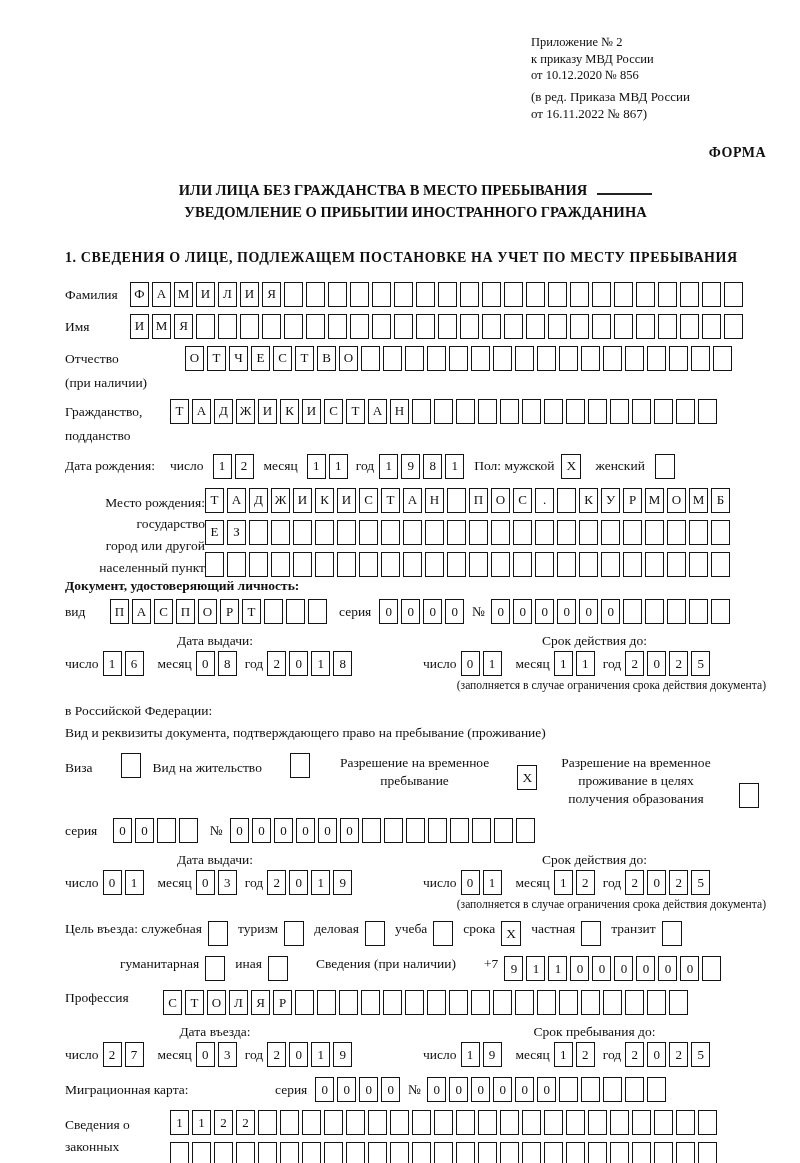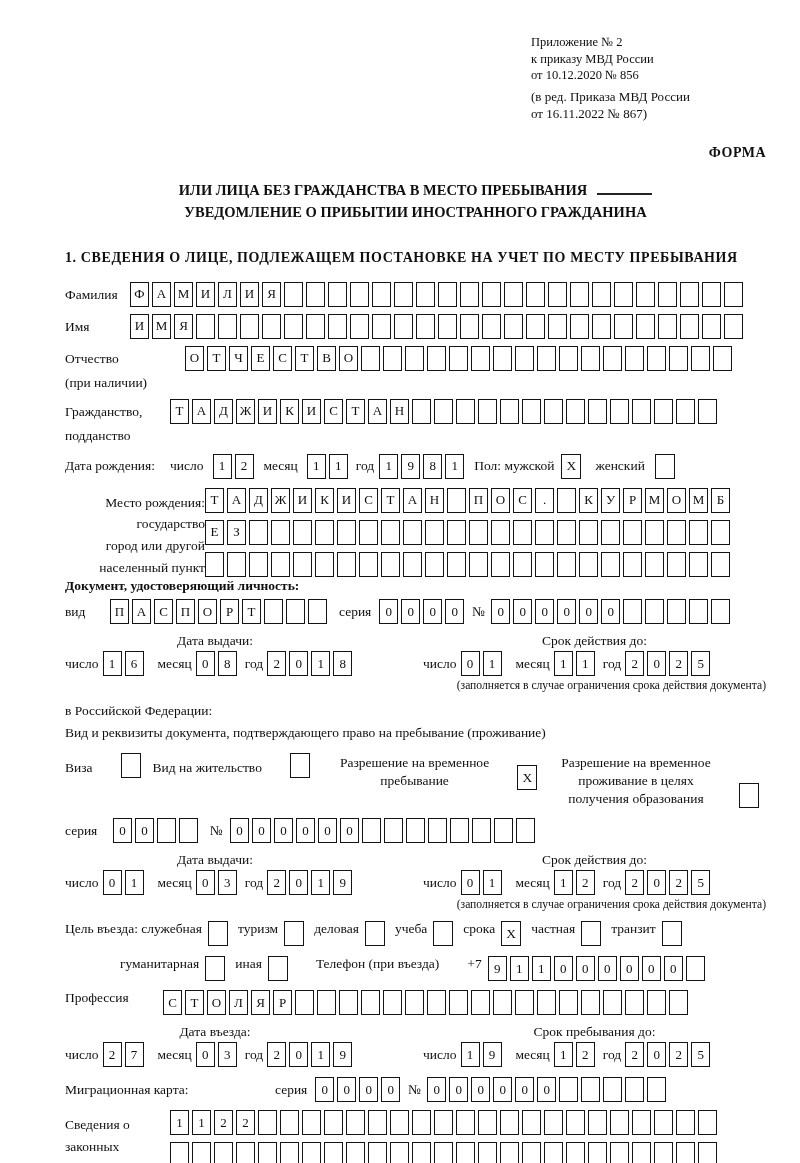--- a/index.html
+++ b/index.html
@@ -533,21 +533,21 @@
     <span class="cbx"></span>
     <span class="plbl">транзит</span>
     <span class="cbx"></span>
   </div>
 
   <div class="purpose-row" style="margin-left:55px;">
     <span class="plbl" style="margin-left:0;">гуманитарная</span>
     <span class="cbx"></span>
     <span class="plbl">иная</span>
     <span class="cbx"></span>
-    <span class="plbl" style="margin-left:28px;">Телефон (при въезда)</span>
+    <span class="plbl" style="margin-left:28px;">Сведения (при наличии)</span>
     <span class="plbl" style="margin-left:22px;">+7</span>
     <span class="cells">
         <span class="cell">9</span>
         <span class="cell">1</span>
         <span class="cell">1</span>
         <span class="cell">0</span>
         <span class="cell">0</span>
         <span class="cell">0</span>
         <span class="cell">0</span>
         <span class="cell">0</span>

